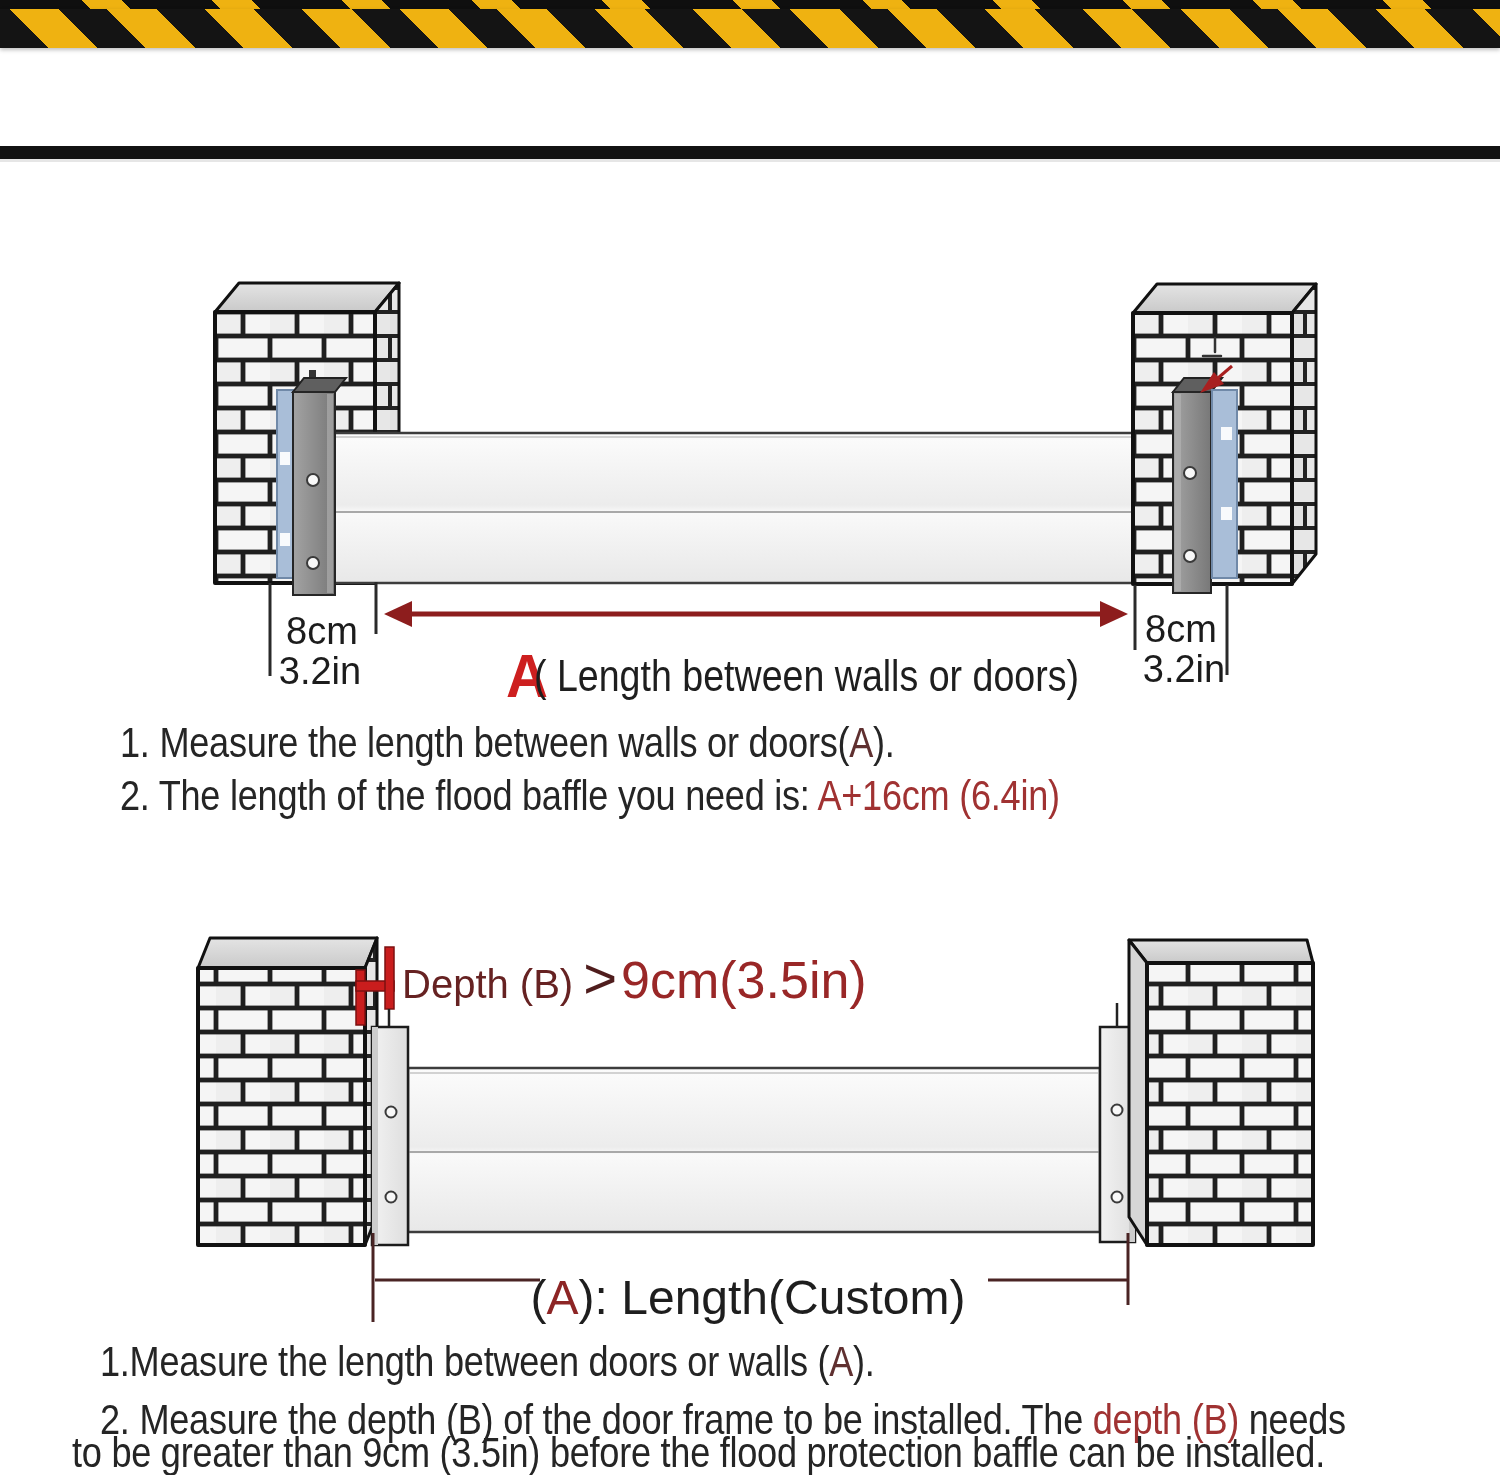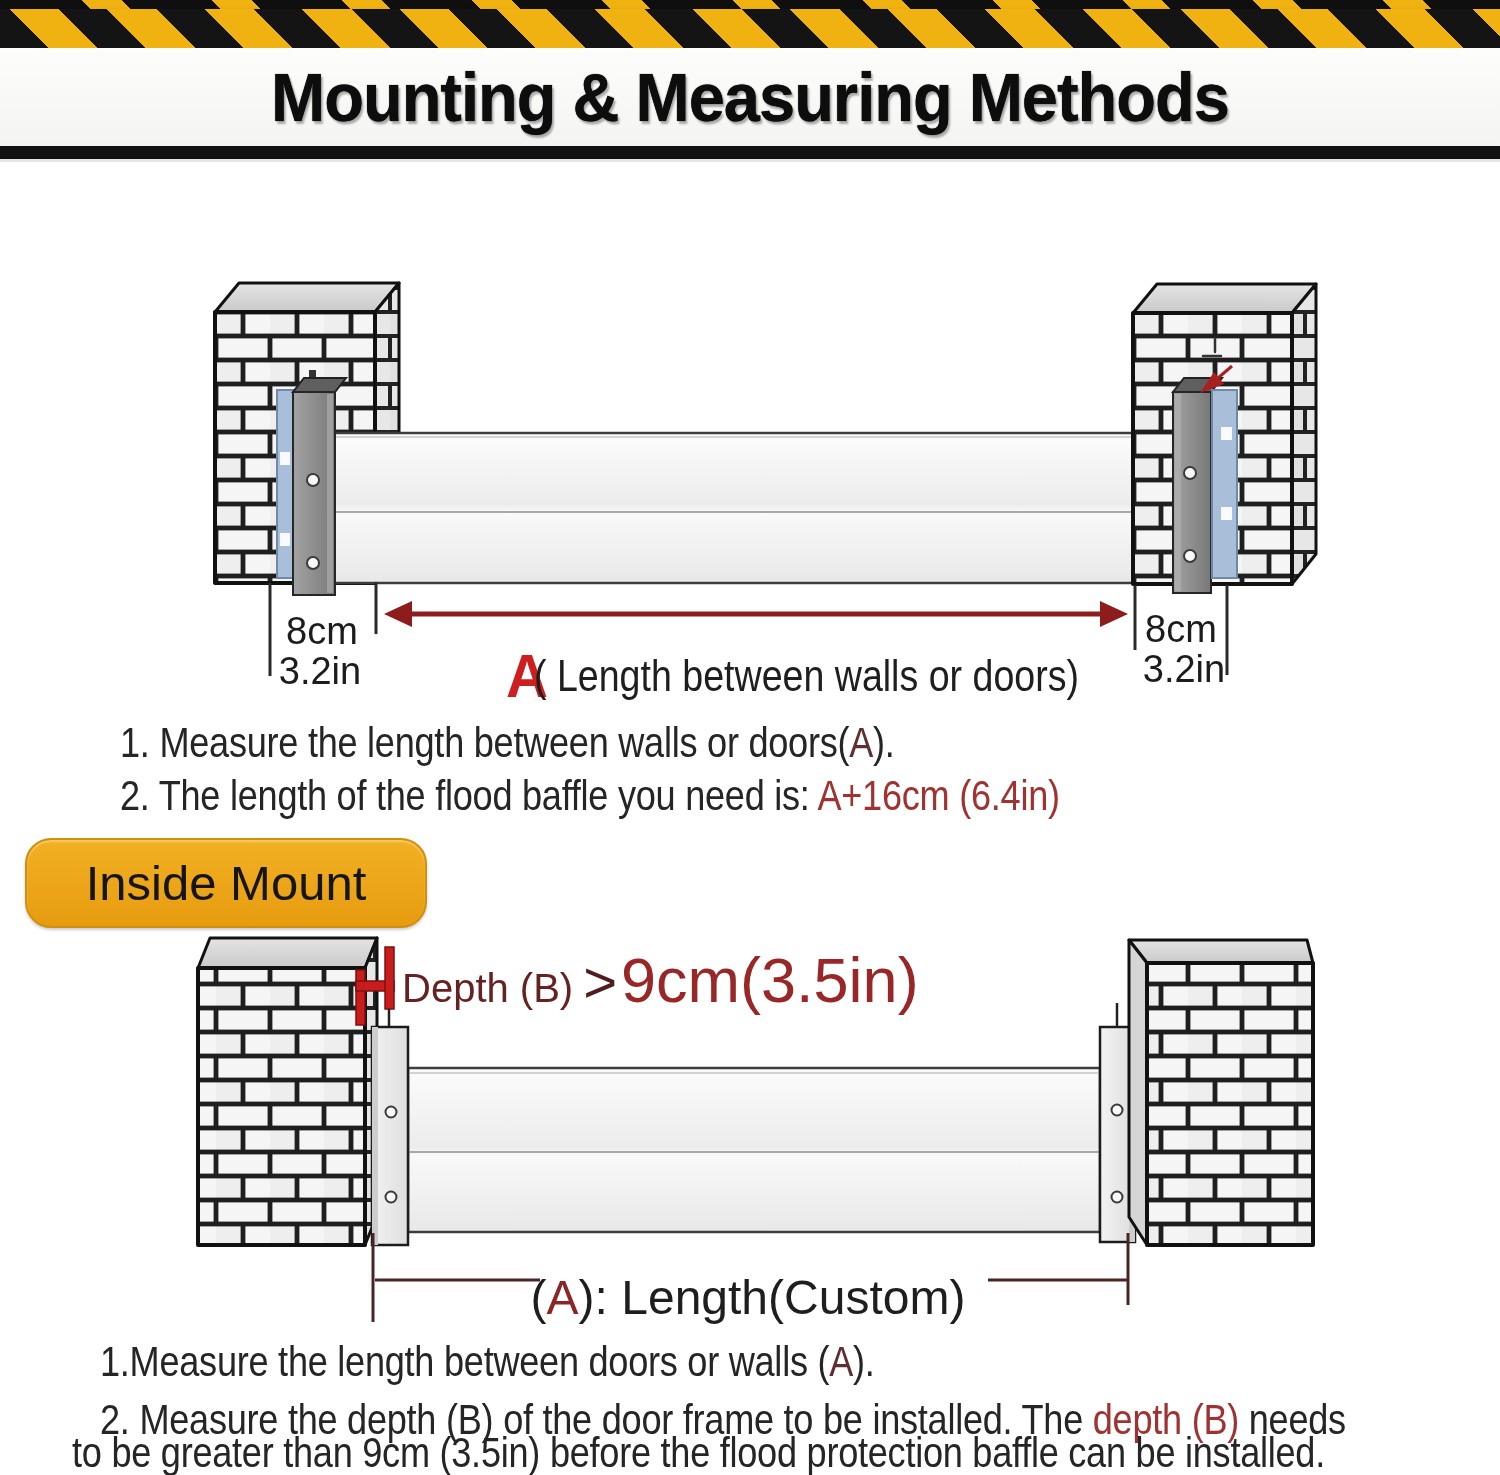--- a/index.html
+++ b/index.html
@@ -48,48 +48,42 @@
   .insidespan .red-a{fill:#8d2525;}
   .hole{fill:#f8f8f8;stroke:#3a3a3a;stroke-width:2;}
   .sealdot{fill:#ffffff;opacity:.92;}
   .redbar{fill:#c91d1d;stroke:#7c1010;stroke-width:1.5;}
   .brickmark{stroke:#333;stroke-width:2.5;stroke-linecap:round;}
 
   
   #depth-label{position:absolute;left:402px;top:944px;white-space:nowrap;}
   #depth-label .d1{font-size:40px;color:var(--maroon_text);}
   #depth-label .d2{font-size:58px;color:#4f1d1d;margin:0 4px 0 10px;}
-  #depth-label .d3{font-size:63px;color:var(--value_red);margin-top:40px;}
+  #depth-label .d3{font-size:52px;color:var(--value_red);margin-top:40px;}
 
   
   .step{position:absolute;font-size:42px;color:#252525;white-space:nowrap;
     transform:scaleX(.86);transform-origin:0 0;letter-spacing:-.3px;line-height:1;}
   .step .red{color:var(--step_red);}
   .step .maroon{color:var(--letter_maroon);}
   #o-step1{left:120px;top:722px;}
   #o-step2{left:120px;top:775px;}
   #i-step1{left:100px;top:1341px;}
   #i-step2a{left:100px;top:1399px;}
   #i-step2b{left:72px;top:1432px;}
 </style>
 </head>
 <body>
 
 <div id="stage">
 
   <div class="hazard-thin"></div>
   <div class="hazard-band"></div>
-  <div class="title-band">
-    <div class="title">Mounting &amp; Measuring Methods</div>
-  </div>
   <div class="black-bar"></div>
 
-  <div class="pill" id="inside-pill">
-    <span>Inside Mount</span>
-  </div>
 
   <svg id="svg-outside" width="1500" height="425" viewBox="0 278 1500 425">
     <defs>
       <pattern id="brick" width="54" height="48" patternUnits="userSpaceOnUse">
         <rect width="54" height="48" fill="#f3f3f3"></rect>
         <g stroke="#1f1f1f" stroke-width="2.4">
           <rect x="1.2" y="1.2" width="51.6" height="21.6" fill="#f5f5f5"></rect>
           <rect x="-25.8" y="25.2" width="51.6" height="21.6" fill="#eeeeee"></rect>
           <rect x="28.2" y="25.2" width="51.6" height="21.6" fill="#f5f5f5"></rect>
         </g>

